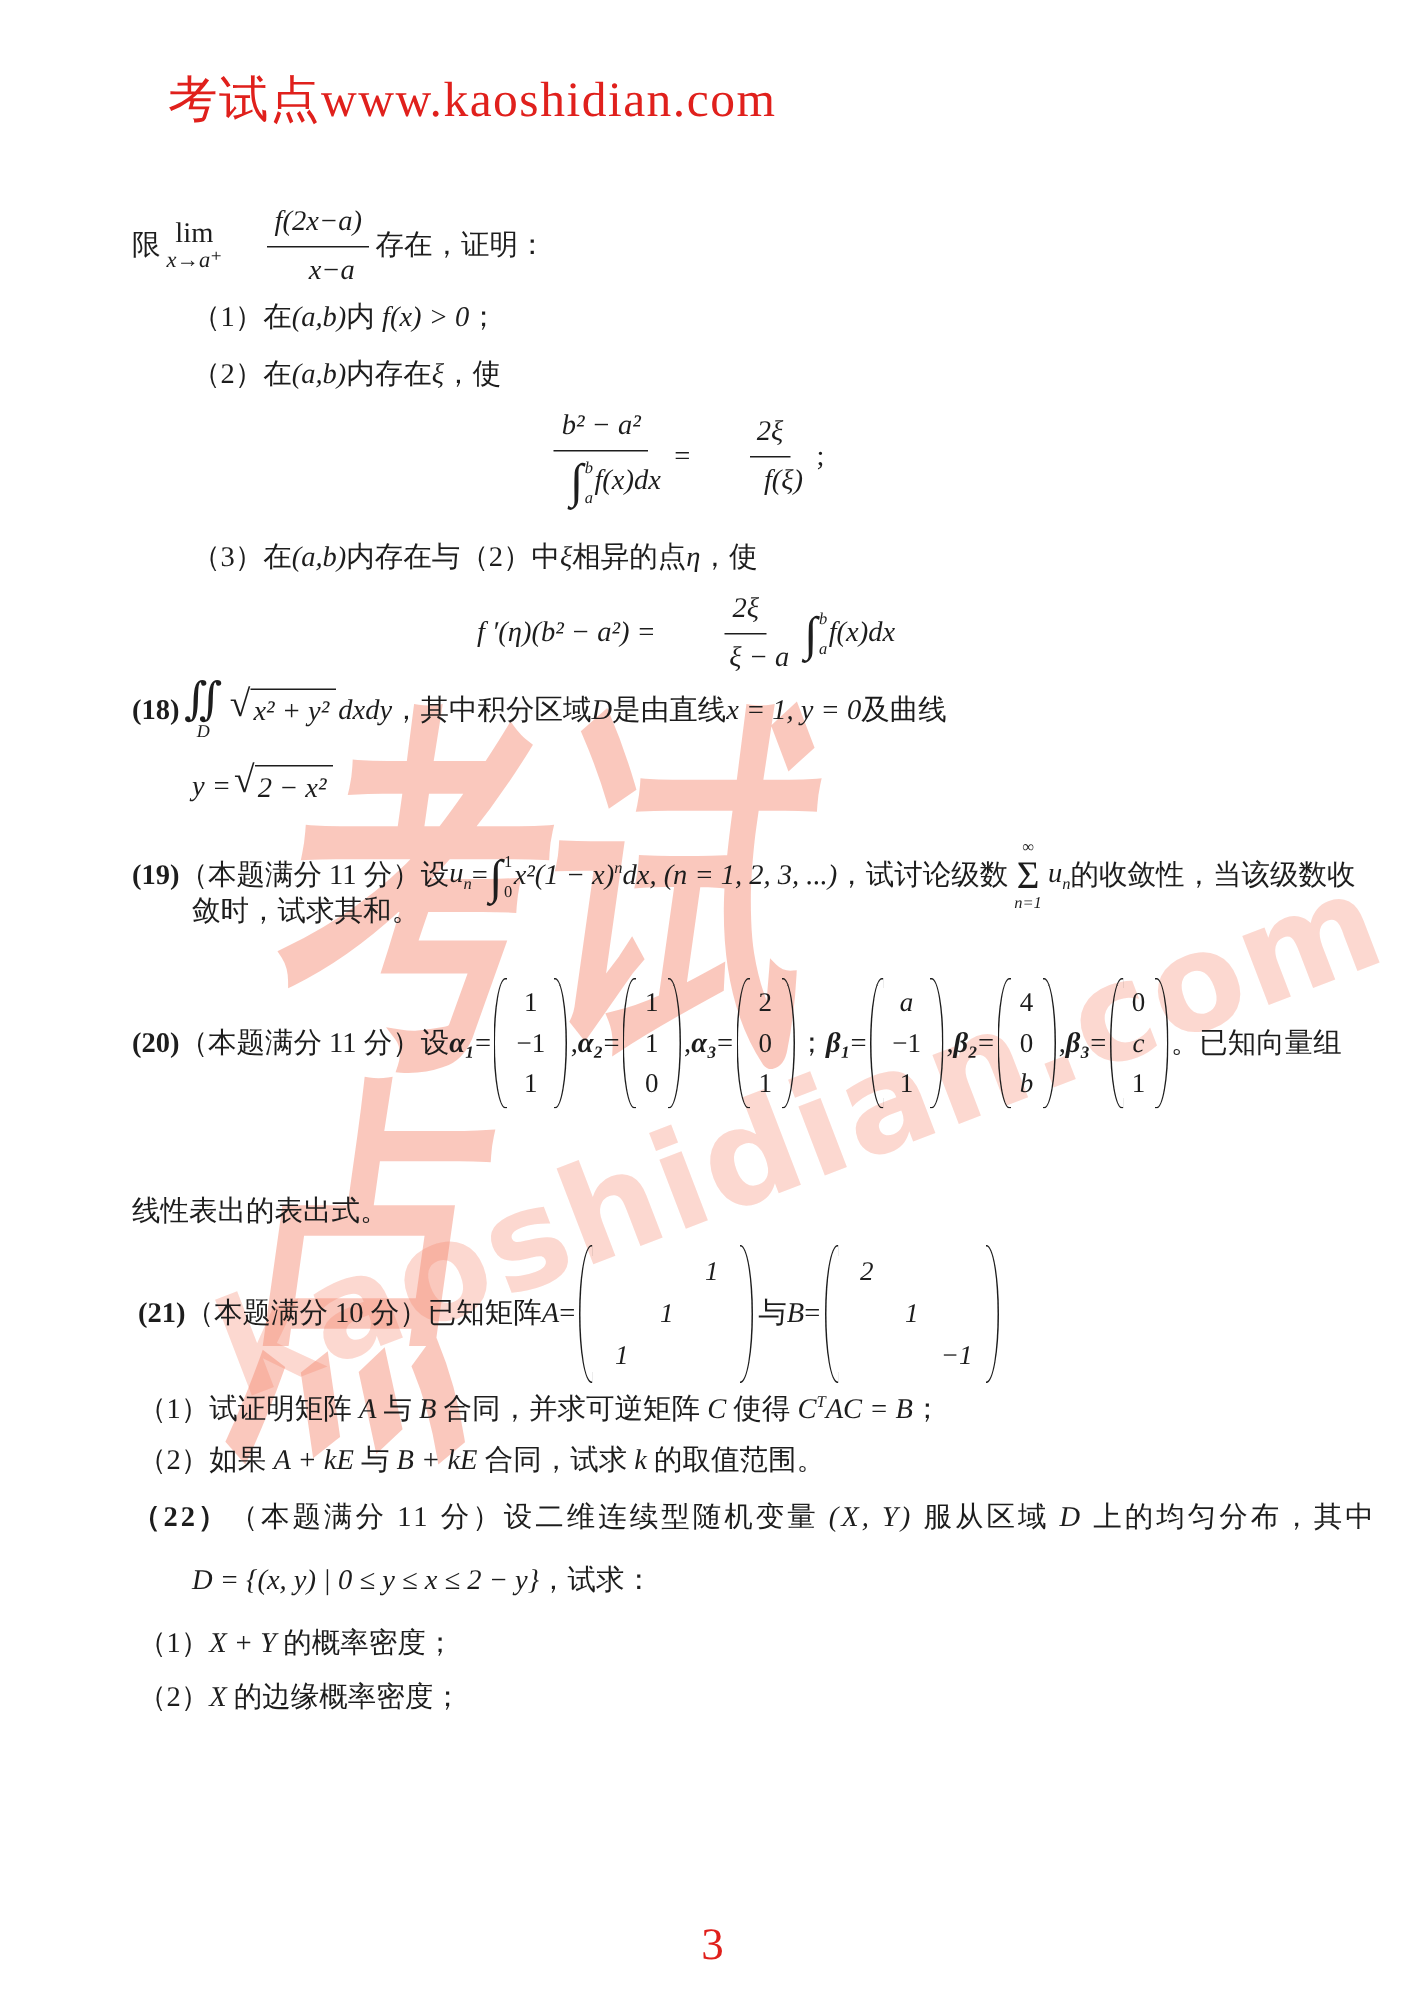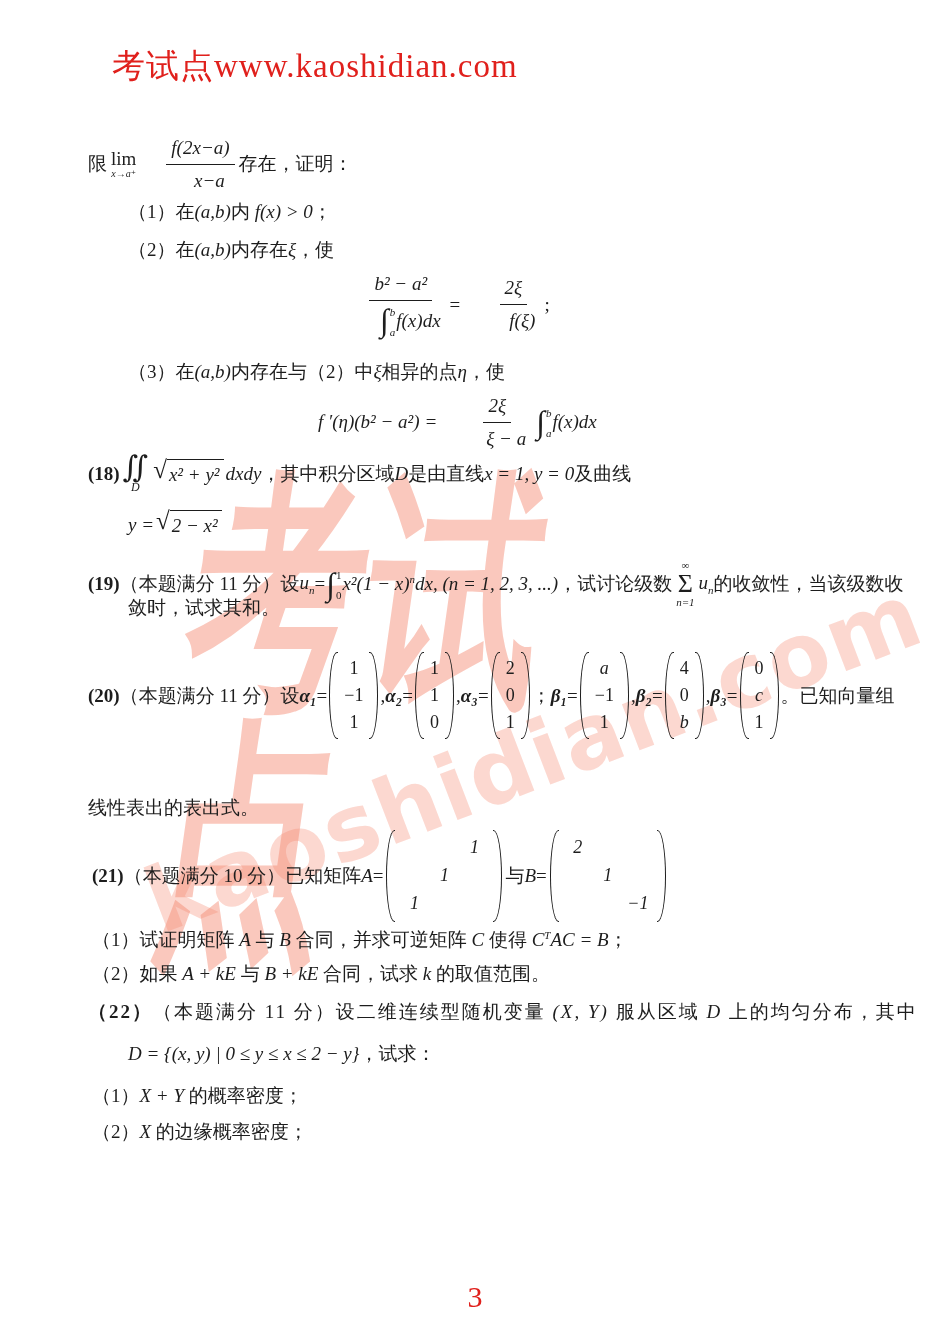--- a/index.html
+++ b/index.html
@@ -22,21 +22,21 @@
   .qnum { font-weight:bold; }
   .ls { letter-spacing:2px; }
   sup,sub { font-style:italic; font-size:11px; }
 
   .header { position:absolute; left:112px; top:44px; z-index:2; font-size:33px; letter-spacing:1px; color:#e0201c; }
   .footer { position:absolute; left:0; right:0; top:1280px; z-index:2; text-align:center; font-size:30px; color:#e0201c; }
 
   
   .limwrap { display:inline-flex; flex-direction:column; align-items:center; margin:0 4px; }
   .lim-top { line-height:1.1; }
-  .lim-sub { font-size:10px; font-style:italic; line-height:1; }
+  .lim-sub { font-size:15px; font-style:italic; line-height:1; }
 
   
   .frac { display:inline-flex; flex-direction:column; align-items:center; vertical-align:middle; margin:0 4px; }
   .frac .num { border-bottom:1.4px solid #1d1d1d; padding:0 5px 2px;margin-left:22px; }
   .frac .den { padding:2px 5px 0;margin-left:40px; }
   .dflex { display:flex; align-items:center; }
 
   
   .intwrap { display:inline-flex; align-items:center; margin:0 1px; vertical-align:middle; }
   .int { font-size:32px; line-height:0.9; font-style:normal; }

